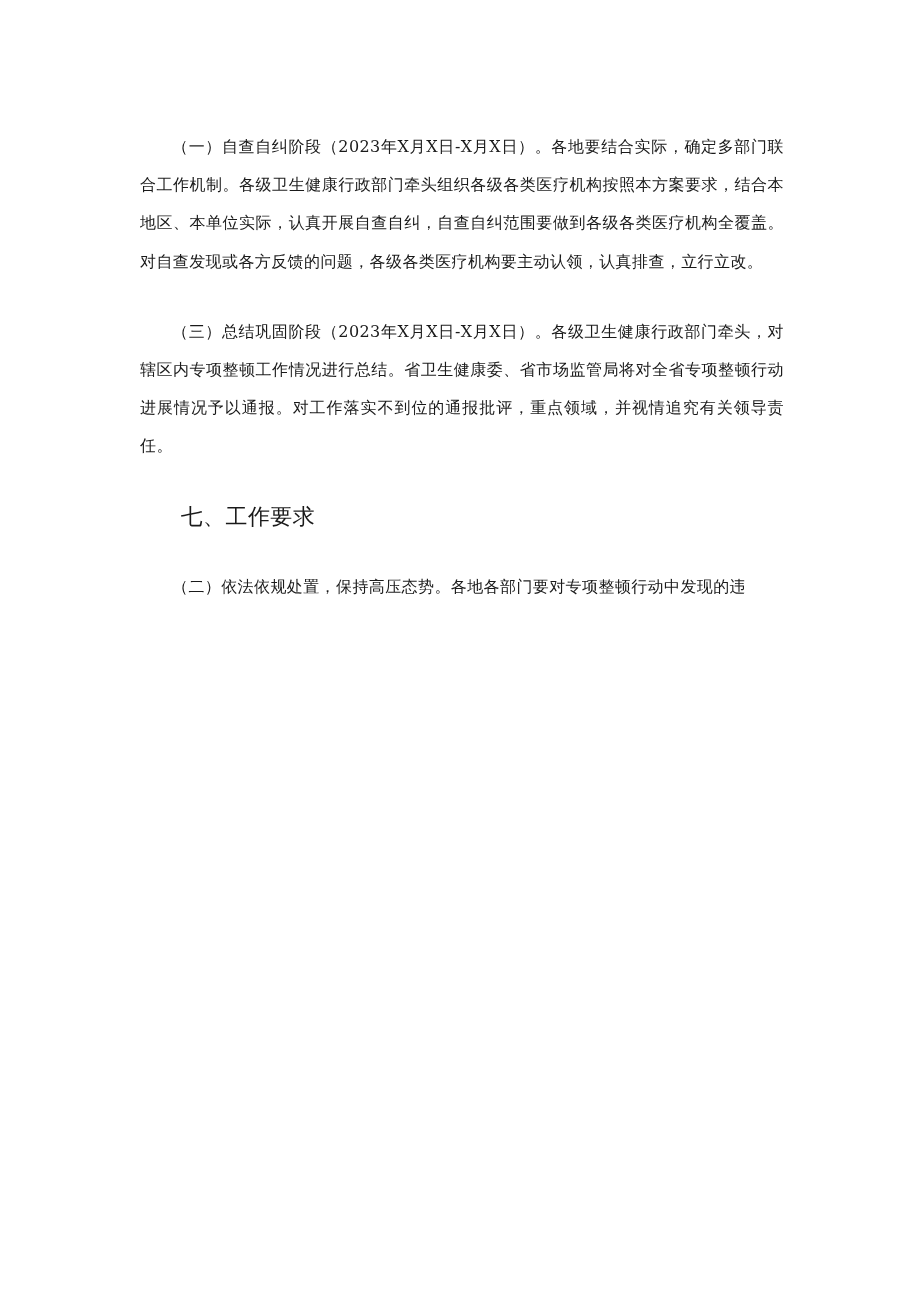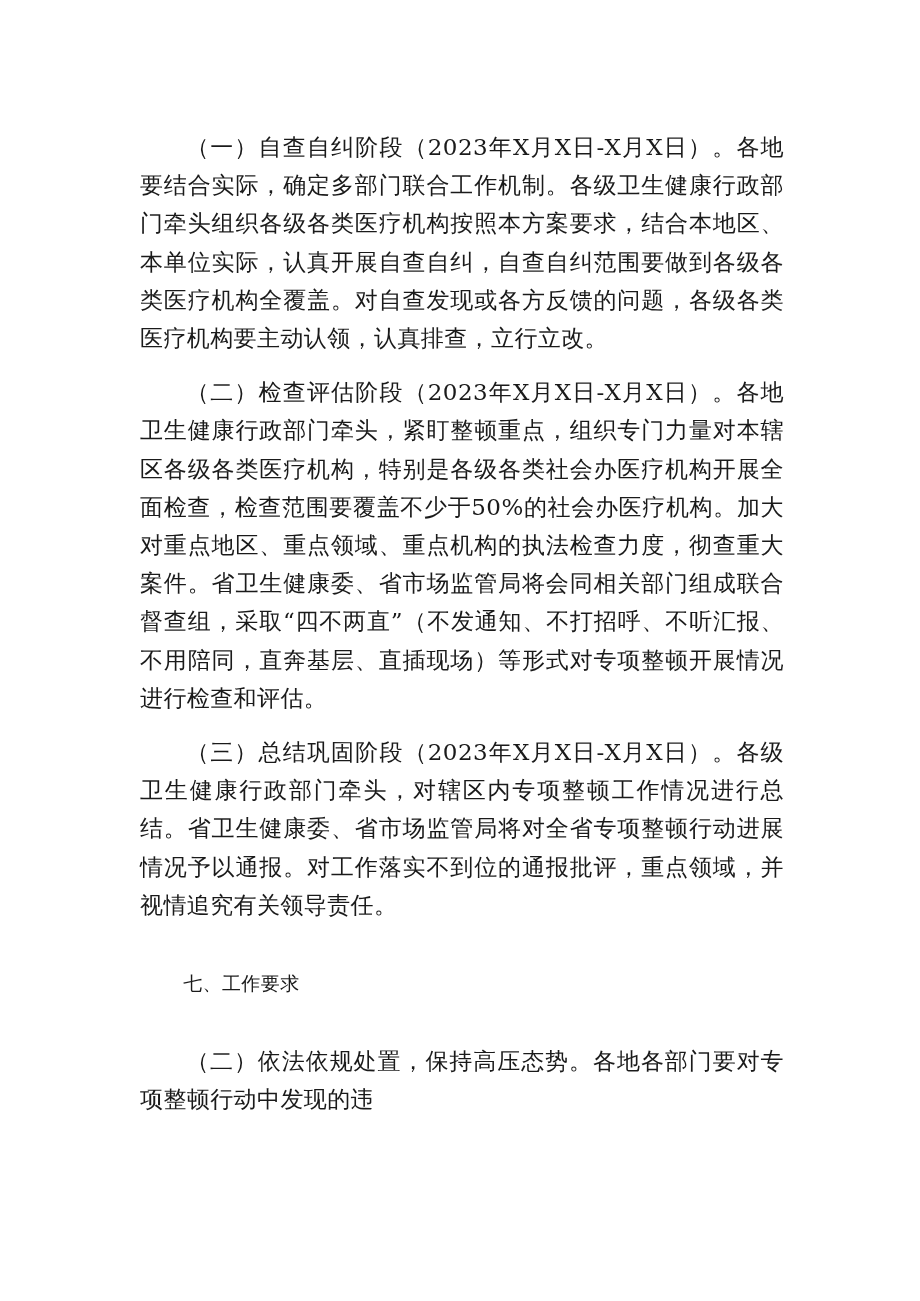--- a/index.html
+++ b/index.html
@@ -16,42 +16,41 @@
       color: #1a1a1a;
     }
     .page {
       position: absolute;
       left: 140px;
       top: 128px;
       width: 644px;
     }
     .para {
       margin: 0;
-      font-size: 23px;
+      font-size: 16px;
       line-height: 38.2px;
       text-align: justify;
       text-indent: 2em;
       letter-spacing: 0.4px;
       word-break: break-all;
     }
     .heading {
-      margin: 8px;
-      font-size: 19px;
+      margin: 0;
+      font-size: 22px;
       line-height: 38.2px;
       padding-left: 1.85em;
       letter-spacing: 0.4px;
     }
   </style>
 </head>
 <body>
 
 <div class="page">
   <p class="para">（一）自查自纠阶段（2023年X月X日-X月X日）。各地要结合实际，确定多部门联合工作机制。各级卫生健康行政部门牵头组织各级各类医疗机构按照本方案要求，结合本地区、本单位实际，认真开展自查自纠，自查自纠范围要做到各级各类医疗机构全覆盖。对自查发现或各方反馈的问题，各级各类医疗机构要主动认领，认真排查，立行立改。</p>
   <div style="height:16px"></div>
-  <p class="para">（二）检查评估阶段（2023年X月X日-X月X日）。各地卫生健康行政部门牵头，紧盯整顿重点，组织专门力量对本辖区各级各类医疗机构，特别是各级各类社会办医疗机构开展全面检查，检查范围要覆盖不少于50%的社会办医疗机构。加大对重点地区、重点领域、重点机构的执法检查力度，彻查重大案件。省卫生健康委、省市场监管局将会同相关部门组成联合督查组，采取“四不两直”（不发通知、不打招呼、不听汇报、不用陪同，直奔基层、直插现场）等形式对专项整顿开展情况进行检查和评估。</p>
   <div style="height:16px"></div>
   <p class="para">（三）总结巩固阶段（2023年X月X日-X月X日）。各级卫生健康行政部门牵头，对辖区内专项整顿工作情况进行总结。省卫生健康委、省市场监管局将对全省专项整顿行动进展情况予以通报。对工作落实不到位的通报批评，重点领域，并视情追究有关领导责任。</p>
   <div style="height:16px"></div>
   <div style="height:16px"></div>
   <p class="heading">七、工作要求</p>
   <div style="height:16px"></div>
   <div style="height:16px"></div>
   <p class="para">（二）依法依规处置，保持高压态势。各地各部门要对专项整顿行动中发现的违</p>
 </div>
 

